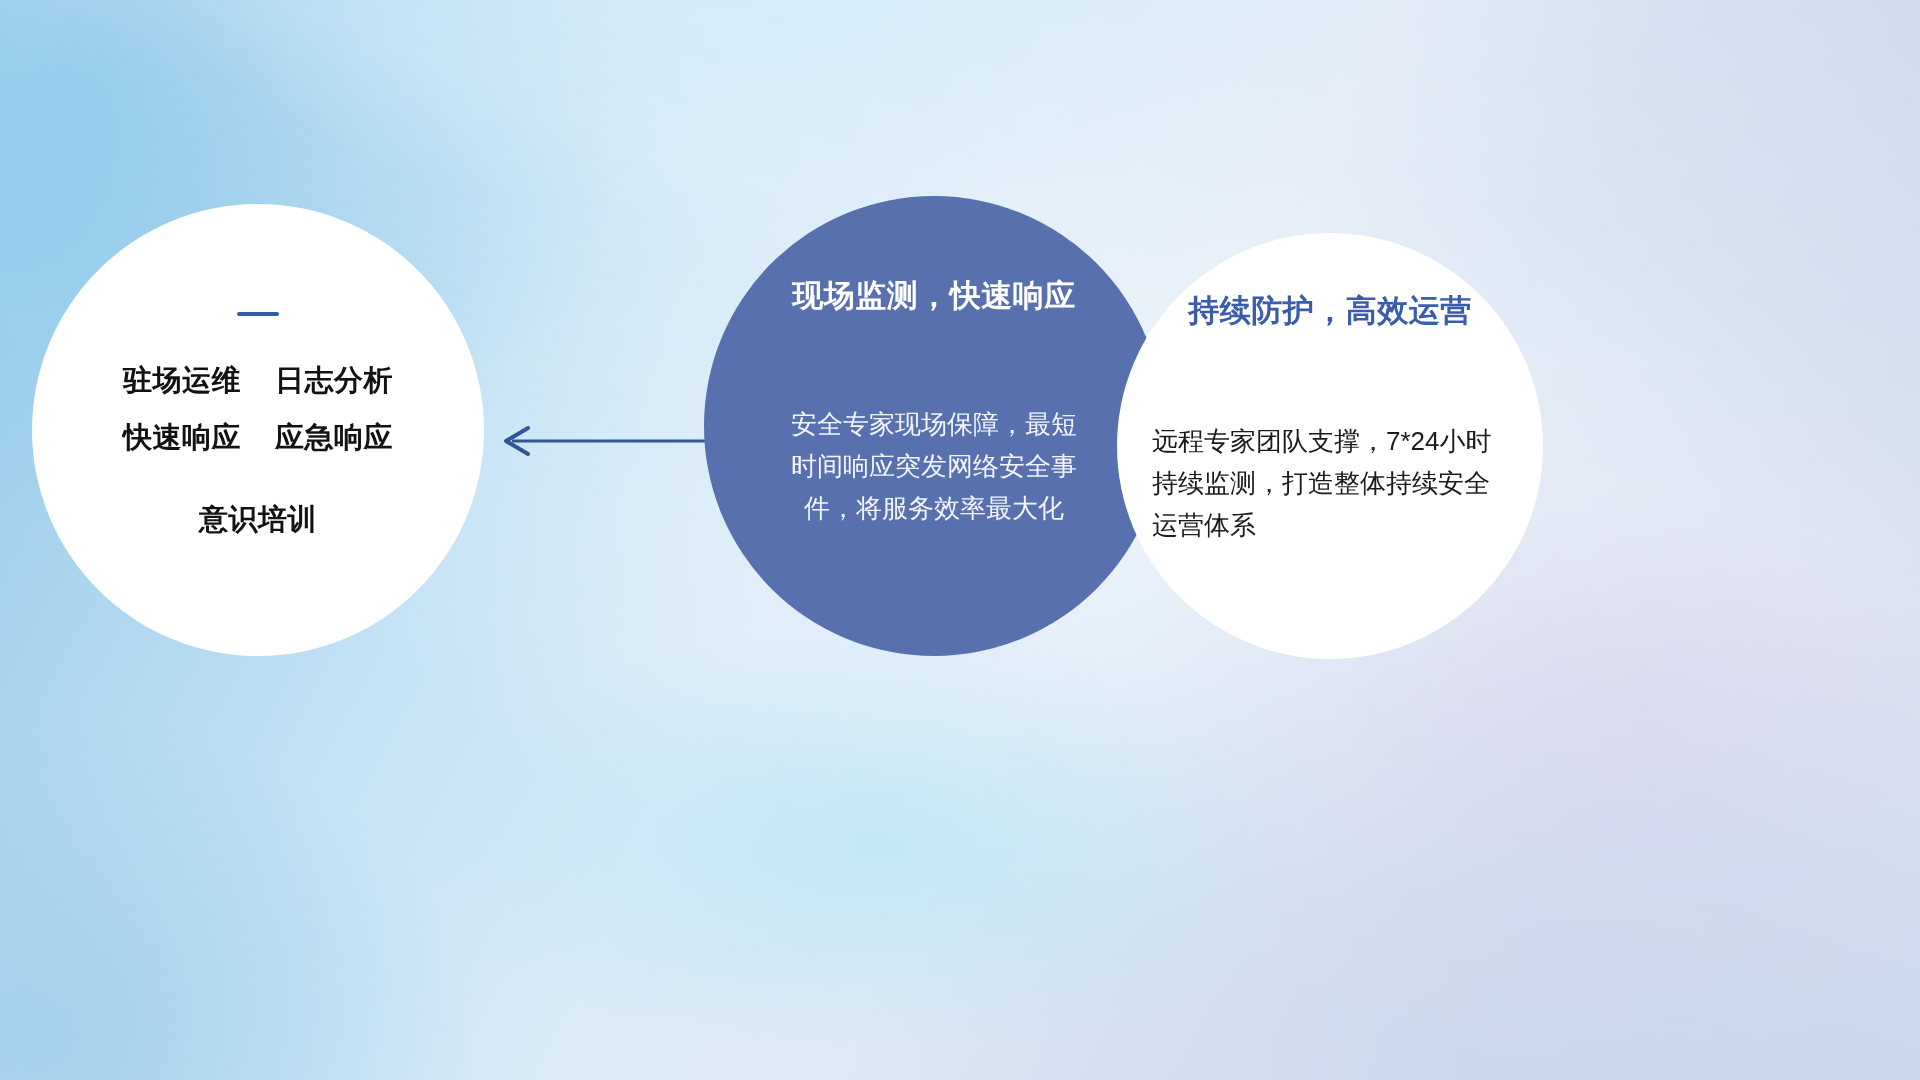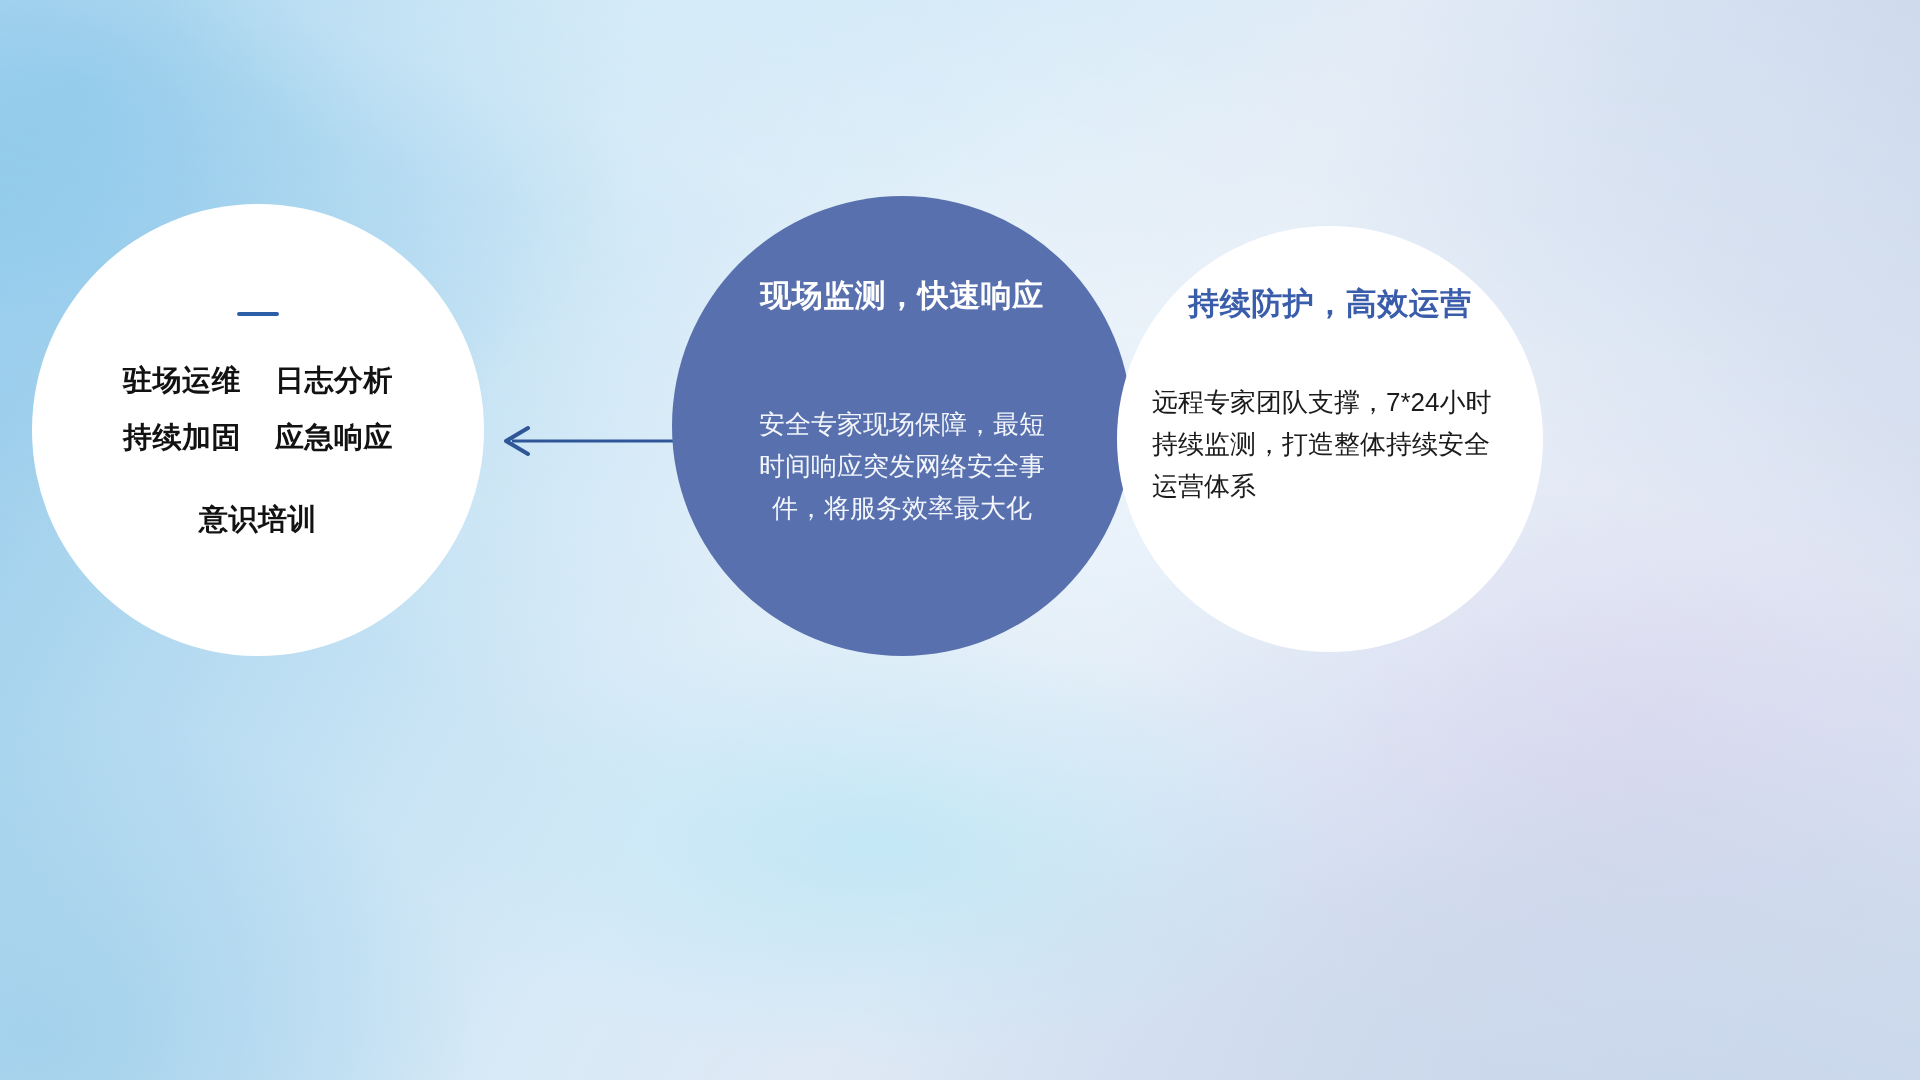--- a/index.html
+++ b/index.html
@@ -119,21 +119,21 @@
     margin-bottom: 28px;
     white-space: pre;
     text-align: right;
   }
   .left-line.last {
     margin-bottom: 0;
     margin-top: 25px;
   }
 
   #circle-middle {
-    left: 672px;
+    left: 704px;
     top: 196px;
     width: 460px;
     height: 460px;
     background: #5870ad;
     z-index: 5;
     padding-top: 84px;
     align-items: center;
   }
   #circle-middle .card-title {
     color: #ffffff;
@@ -148,26 +148,27 @@
     font-size: 26px;
     font-weight: 400;
     line-height: 1.62;
     text-align: center;
     margin-top: 92px;
     width: 300px;
   }
 
   #circle-right {
     left: 1117px;
-    top: 226px;
+    top: 233px;
     width: 426px;
     height: 426px;
     background: #ffffff;
     z-index: 6;
     padding-top: 62px;
+    gap: 32px;
   }
   #circle-right .card-title {
     color: #3a5dab;
     font-size: 31px;
     font-weight: 700;
     letter-spacing: 0.5px;
     white-space: nowrap;
     line-height: 1.0;
   }
   #circle-right .card-body {
@@ -205,21 +206,21 @@
   <div class="bg-layer bg-sheen"></div>
 
   <svg id="flow-arrow" viewBox="0 0 260 46">
     <line x1="258" y1="23" x2="32" y2="23" stroke="#2f5697" stroke-width="3.2"></line>
     <polyline points="48,10 26,23 48,36" fill="none" stroke="#2f5697" stroke-width="4" stroke-linecap="round" stroke-linejoin="round"></polyline>
   </svg>
 
   <div class="circle" id="circle-left">
     <div id="divider-dash"></div>
     <div class="left-line">驻场运维    日志分析</div>
-    <div class="left-line">持续加固    应急响应</div>
+    <div class="left-line">快速响应    应急响应</div>
     <div class="left-line last">意识培训</div>
   </div>
 
   <div class="circle" id="circle-middle">
     <div class="card-title">现场监测，快速响应</div>
     <div class="card-body">安全专家现场保障，最短时间响应突发网络安全事件，将服务效率最大化</div>
   </div>
 
   <div class="circle" id="circle-right">
     <div class="card-title">持续防护，高效运营</div>

